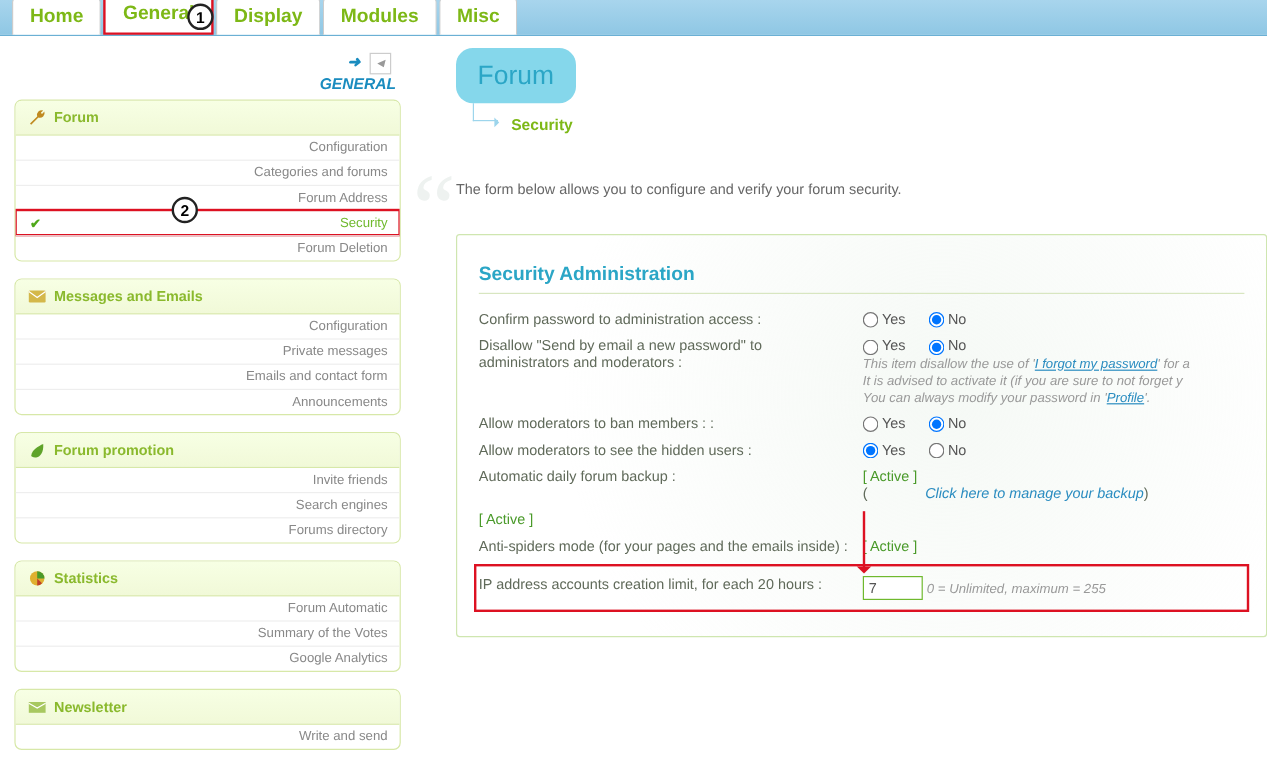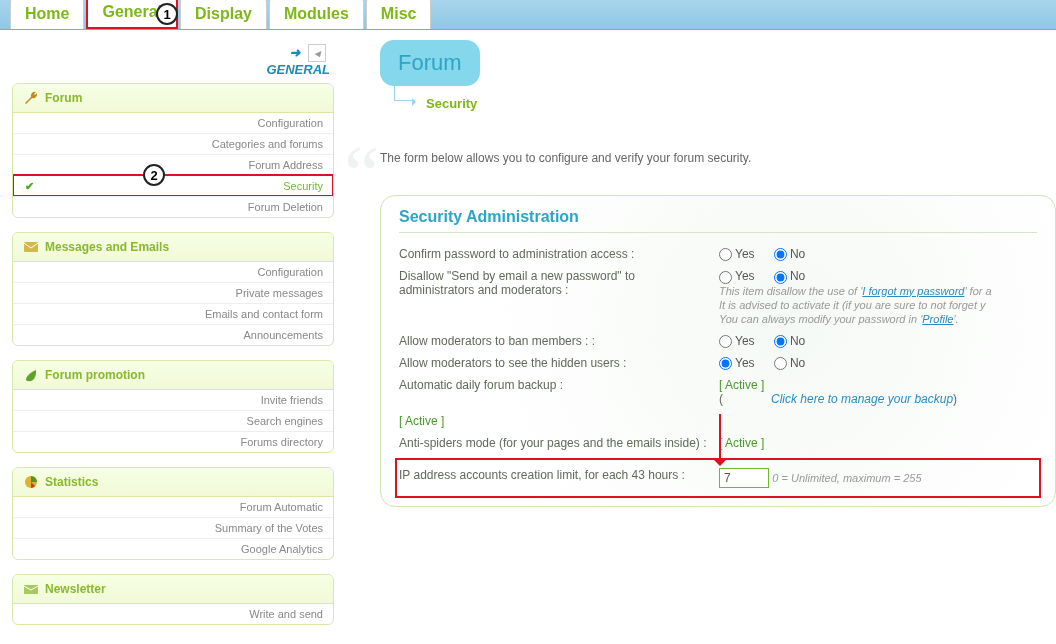--- a/index.html
+++ b/index.html
@@ -23,21 +23,21 @@
   .panel li.sel:before { content:"✔"; position:absolute; left:12px; color:#4fa81a; font-weight:bold; }
   .panel li.sel.callout { outline: 2px solid #d12; outline-offset:-1px; }
   .main { flex: 1; padding: 10px 0 0 40px; }
   .crumb { display:flex; align-items:center; gap:8px; margin-bottom:10px; }
   .crumb-bub { background:#85d7eb; color:#4caedb; padding:10px 18px; border-radius:14px; font-size:22px; font-weight:normal; }
   .crumb-sub { color:#7db816; font-weight:bold; font-size:13px; margin-left:46px; position:relative; }
   .crumb-sub:before { content:""; position:absolute; left:-32px; top:-10px; width:20px; height:14px; border-left:1px solid #9dd5ec; border-bottom:1px solid #9dd5ec; }
   .crumb-sub:after { content:""; position:absolute; left:-14px; top:2px; border:4px solid transparent; border-left-color:#9dd5ec; }
   .quote-mark { font-size:80px; color:#eef2f0; position:absolute; margin-left:-36px; margin-top:-22px; font-family:Georgia,serif; }
   .intro { color:#666; font-size:12px; margin:40px 12px 30px 0; position:relative; }
-  .section { border:1px solid #cfe6b0; border-radius:15px; padding:12px 18px; background:#fff radial-gradient(circle at 60% 40%, rgba(230,240,230,0.4), transparent 70%); position:relative; }
+  .section { border:1px solid #cfe6b0; border-radius:3px; padding:24px 18px; background:#fff radial-gradient(circle at 60% 40%, rgba(230,240,230,0.4), transparent 70%); position:relative; }
   .section h2 { color:#2ba6c6; font-size:16px; font-weight:bold; border-bottom:1px solid #d8e6c0; padding-bottom:6px; margin-bottom:10px; }
   .row { display:flex; padding:4px 0; font-size:12px; color:#606a5a; }
   .row .lbl { width:320px; padding-right:10px; }
   .row .val { flex:1; }
   .radio-grp label { margin-right:16px; color:#555; }
   .radio-grp input { vertical-align:middle; margin-right:3px; }
   .hint { color:#999; font-style:italic; font-size:11px; }
   .hint a { color:#2a8cc0; text-decoration:underline; }
   .active-txt { color:#4a9a2a; }
   .link-blue { color:#2a8cc0; font-style:italic;margin-left:48px; }
@@ -215,21 +215,21 @@
           <span class="active-txt">[ Active ]</span>
         </div>
       </div>
 
       <div class="row">
       </div>
 
       <div class="row row-callout" style="position:relative;">
         <div class="red-arrow-line"></div>
         <div class="red-arrow-head"></div>
-        <div class="lbl">IP address accounts creation limit, for each 43 hours :</div>
+        <div class="lbl">IP address accounts creation limit, for each 20 hours :</div>
         <div class="val">
           <input class="num-input" value="7" style="">
           <span class="hint">0 = Unlimited, maximum = 255</span>
         </div>
       </div>
 
     </div>
   </div>
 </div>
 

